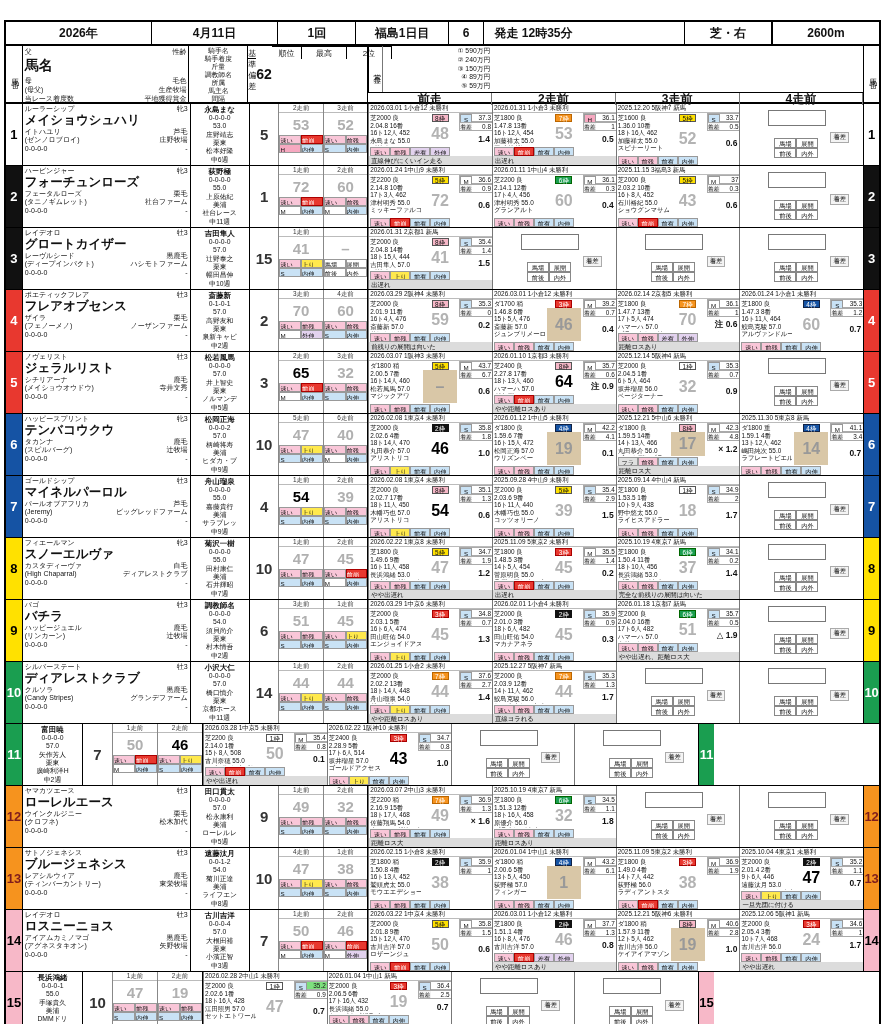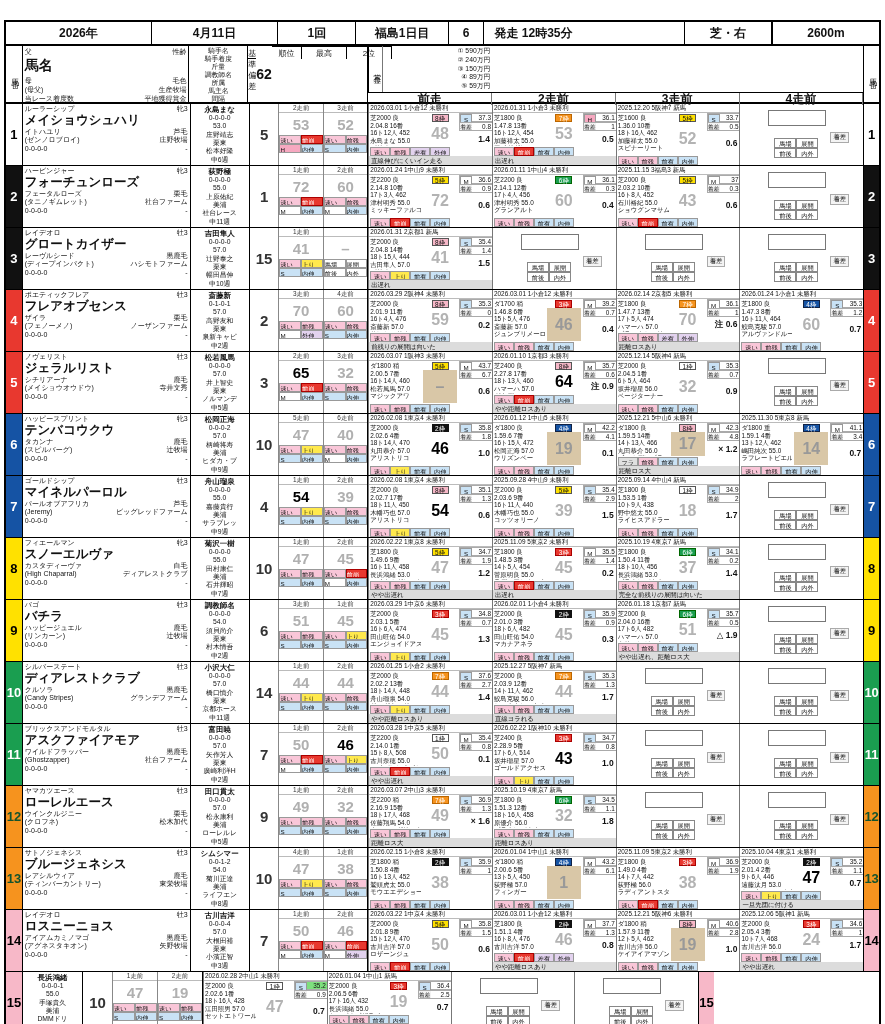--- a/index.html
+++ b/index.html
@@ -78,21 +78,21 @@
   .rc-em{position:absolute;right:14px;top:28px;font-size:6.4px;border:1px solid #aaa;padding:0 2px;background:#f4f4f4}
   .rc-eg{position:absolute;left:34px;top:34px;width:44px;display:flex;flex-wrap:wrap}
   .rc-egc{width:22px;height:10px;border:1px solid #888;font-size:6.2px;text-align:center;line-height:10px}
   
   .wk-white{background:#fff;color:#000}.wb.wb-white{background:#fff}
   .wk-black{background:#111;color:#fff}.wb.wb-black{background:#111;color:#fff;border-color:#111}
   .wk-red{background:#e8382f;color:#fff}.wb.wb-red{background:#e8382f;color:#fff;border-color:#a00}
   .wk-blue{background:#1553a4;color:#fff}.wb.wb-blue{background:#1553a4;color:#fff;border-color:#124}
   .wk-yellow{background:#ffe100;color:#000}.wb.wb-yellow{background:#ffe100}
   .wk-green{background:#1a9e50;color:#fff}.wb.wb-green{background:#1a9e50;color:#fff;border-color:#060}
-  .wk-orange{background:#f6931e;color:#14532d}.wb.wb-orange{background:#f6931e;color:#fff;border-color:#b60}
+  .wk-orange{background:#f6931e;color:#7f1d1d}.wb.wb-orange{background:#f6931e;color:#fff;border-color:#b60}
   .wk-pink{background:#f7b8c8;color:#000}.wb.wb-pink{background:#f7b8c8}
   .tg-p{background:#f9c6d8}.tg-r{background:#e8382f;color:#fff;border-color:#a00}
   .tg-y{background:#ffe94d}.tg-b{background:#c9e2f5}.tg-v{background:#e2d2ee}
   .tg-pk{background:#f6a8c0}.tg-w{background:#fff}.tg-g{background:#e0e0e0}
   .hi-g{background:#7ee07e}
 </style>
 </head>
 <body>
 
 <div class="page">
@@ -1842,39 +1842,20 @@
               <div class="rc-egc">展開</div>
               <div class="rc-egc">前後</div>
               <div class="rc-egc">内外</div>
             </div>
           </div>
         </div>
         <div class="c-no wk-green" style="border-left: 1px solid rgb(0, 0, 0);">10</div>
       </div>
       <div class="row">
         <div class="c-no wk-green">11</div>
-        <div class="c-name">
-          <div class="nm-line">
-            <div>ブリックスアンドモルタル</div>
-            <div>牡3</div>
-          </div>
-          <div class="nm-name">アスクファイアモア</div>
-          <div class="nm-line">
-            <div>ワイルドフラッパー</div>
-            <div>黒鹿毛</div>
-          </div>
-          <div class="nm-line">
-            <div>(Ghostzapper)</div>
-            <div>社台ファーム</div>
-          </div>
-          <div class="nm-line">
-            <div>0-0-0-0</div>
-            <div>-</div>
-          </div>
-        </div>
         <div class="c-jky">
           <div class="jk-line jk-name">富田暁</div>
           <div class="jk-line">0-0-0-0</div>
           <div class="jk-line">57.0</div>
           <div class="jk-line">矢作芳人</div>
           <div class="jk-line">栗東</div>
           <div class="jk-line">廣崎利洋H</div>
           <div class="jk-line">中2週</div>
         </div>
         <div class="c-rank">7</div>
@@ -2155,21 +2136,21 @@
           <div class="nm-line">
             <div>(ティンバーカントリー)</div>
             <div>東栄牧場</div>
           </div>
           <div class="nm-line">
             <div>0-0-0-0</div>
             <div>-</div>
           </div>
         </div>
         <div class="c-jky">
-          <div class="jk-line jk-name">シムシマー</div>
+          <div class="jk-line jk-name">遠藤汰月</div>
           <div class="jk-line">0-0-1-2</div>
           <div class="jk-line">54.0</div>
           <div class="jk-line">菊川正達</div>
           <div class="jk-line">美浦</div>
           <div class="jk-line">ライフエン</div>
           <div class="jk-line">中8週</div>
         </div>
         <div class="c-rank">10</div>
         <div class="c-sb">
           <div class="sb-lab">4走前</div>

